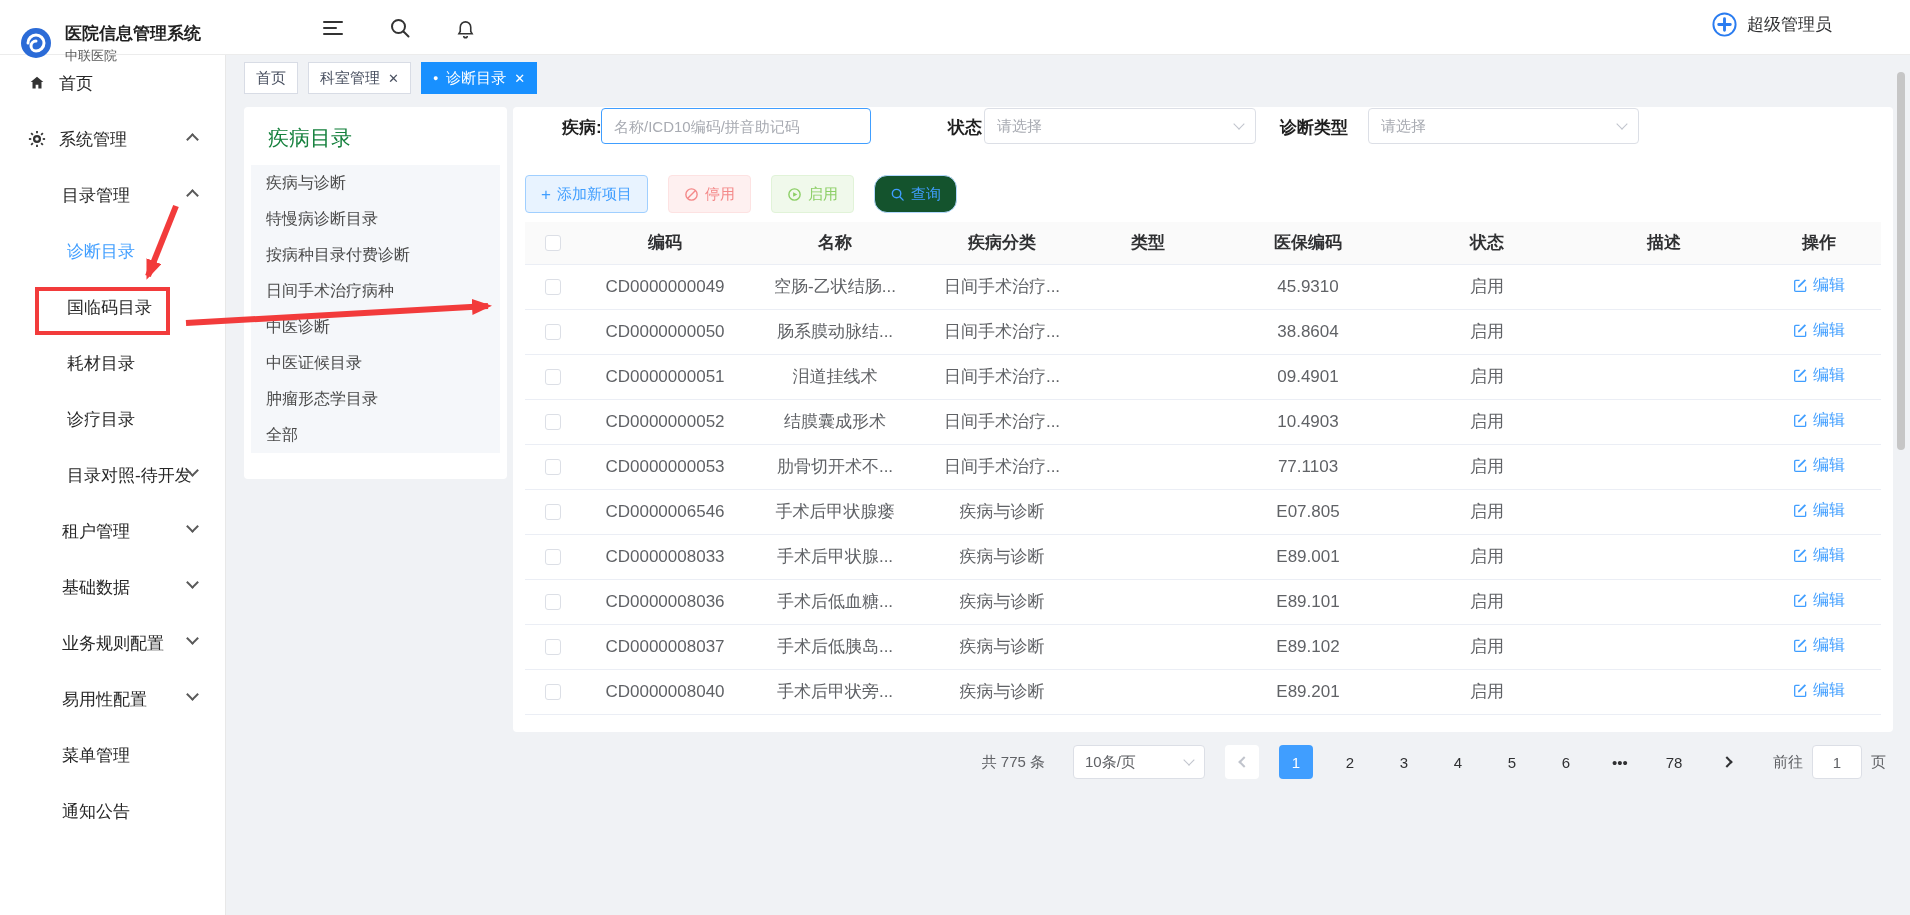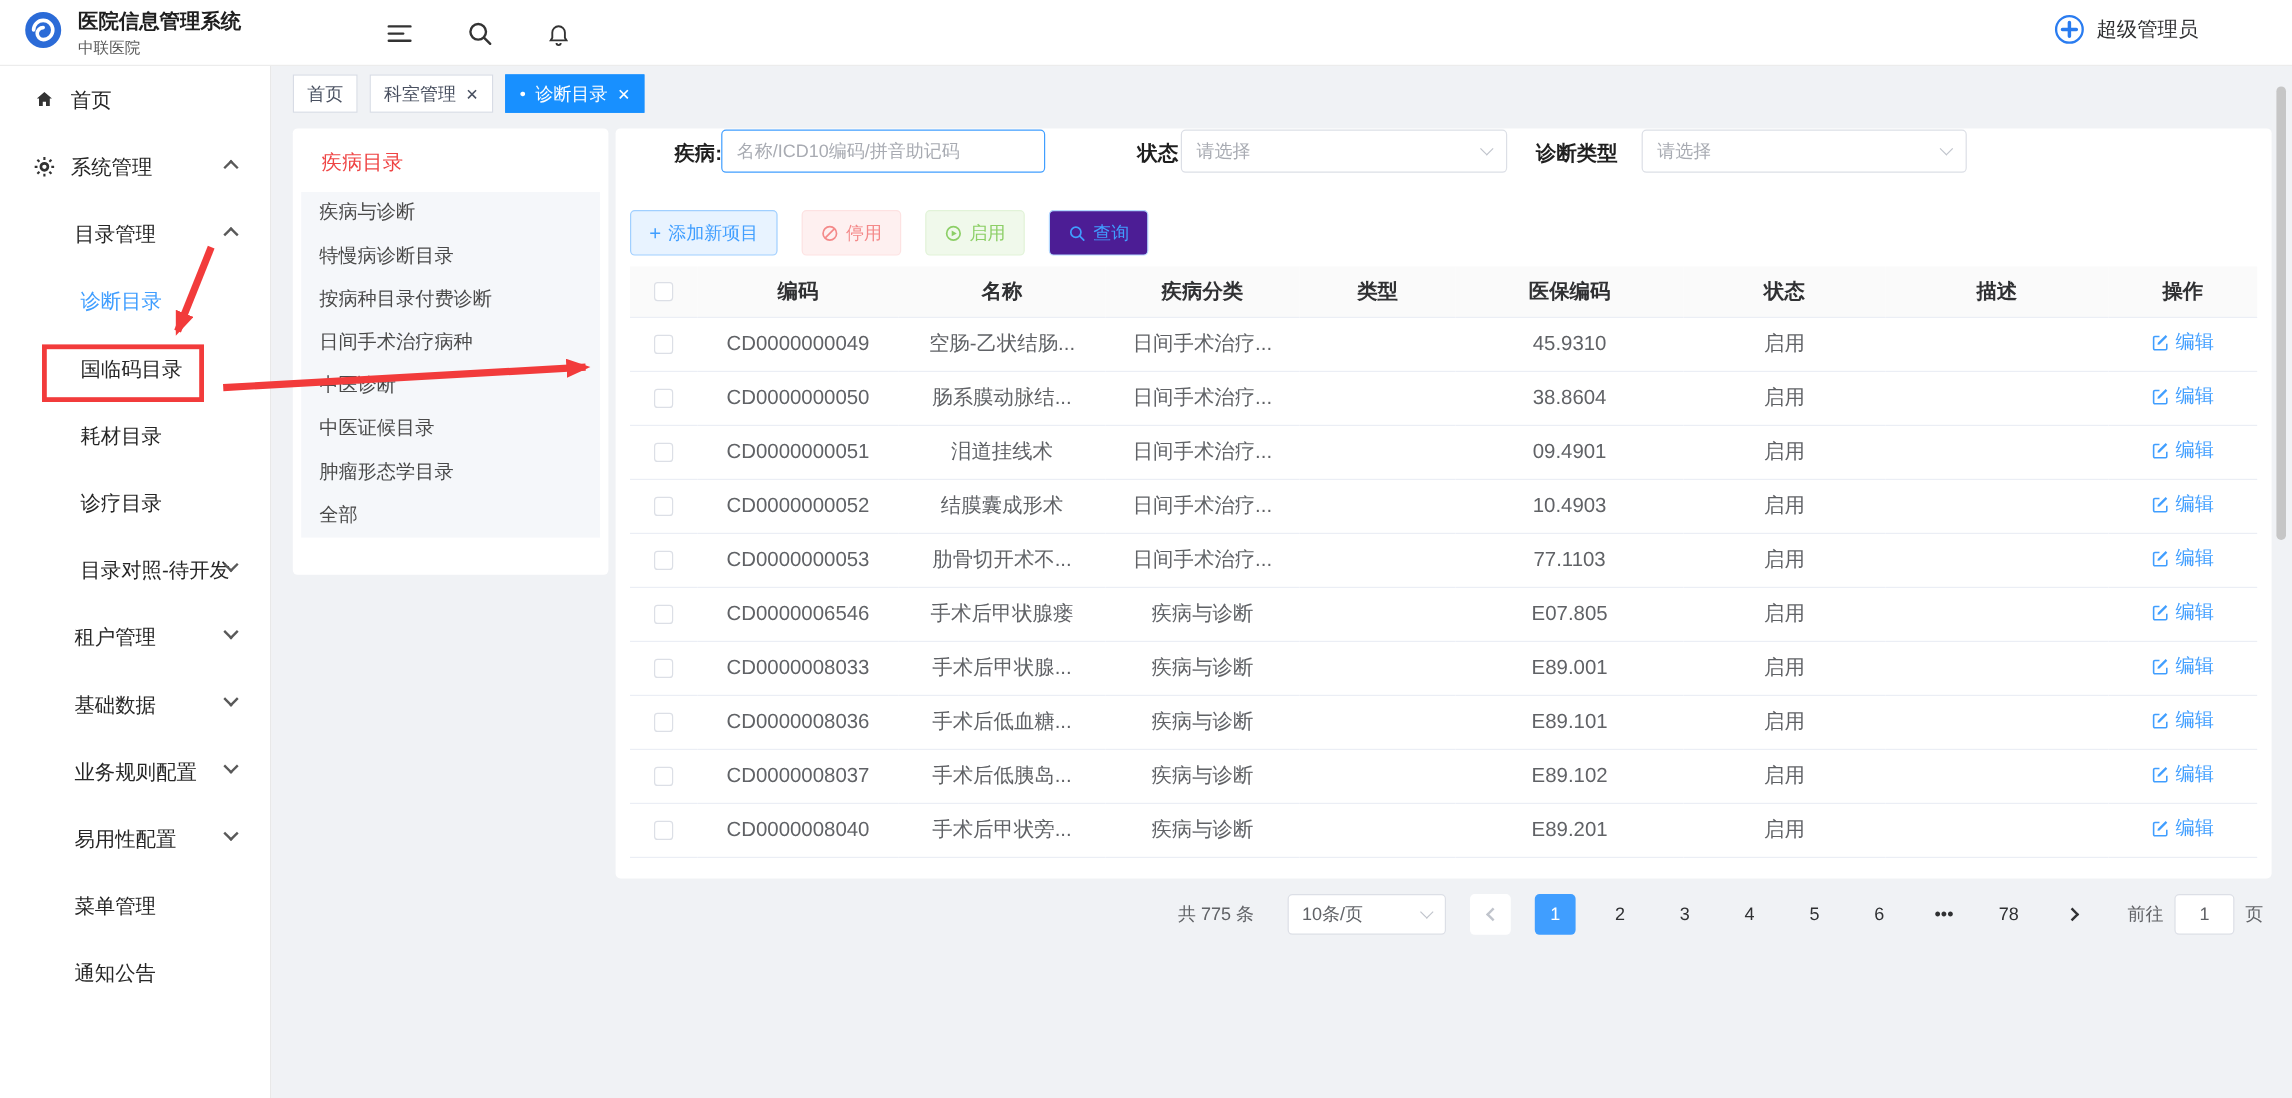--- a/index.html
+++ b/index.html
@@ -4,21 +4,21 @@
 <style>
   * { margin:0; padding:0; box-sizing:border-box; }
   html,body { width:1910px; height:915px; }
   body {
     position:relative; overflow:hidden;
     background:#f0f2f5; color:#303133;
     font-family:"Liberation Sans","DejaVu Sans",sans-serif;
   }
   
   .header { position:absolute; top:0; left:0; width:1910px; height:55px; background:#fff; border-bottom:1px solid #ececec; z-index:5; }
-  .brand { position:absolute; left:16px; top:6px; display:flex; align-items:flex-start; gap:9px; }
+  .brand { position:absolute; left:16px; top:22px; display:flex; align-items:center; gap:9px; }
   .brand-text .app-title { font-size:17px; font-weight:bold; color:#1f1f1f; }
   .brand-text .app-subtitle { font-size:13px; color:#595959; margin-top:2px; }
   .hd-icon { position:absolute; top:13px; width:30px; height:30px; display:flex; align-items:center; justify-content:center; cursor:pointer; }
   .hd-right { position:absolute; right:78px; top:11px; display:flex; align-items:center; gap:9px; font-size:17px; color:#303133; cursor:pointer; }
   
   .sidebar { position:absolute; top:55px; left:0; width:226px; height:860px; background:#fff; border-right:1px solid #e8e8e8; z-index:4; }
   .side-item { height:56px; display:flex; align-items:center; font-size:17px; color:#262626; cursor:pointer; position:relative; white-space:nowrap; }
   .side-item .mi { margin-left:27px; margin-right:12px; width:20px; display:flex; justify-content:center; }
   .side-item.lvl1 { padding-left:62px; }
   .side-item.lvl2 { padding-left:67px; }
@@ -28,36 +28,36 @@
   .chev.up { transform:rotate(-135deg); margin-top:5px; }
   .chev.down { transform:rotate(45deg); margin-bottom:5px; }
   
   .tabbar { position:absolute; left:244px; top:62px; display:flex; gap:10px; z-index:3; }
   .tab { height:32px; padding:0 11px; background:#fff; border:1px solid #d8dce5; display:flex; align-items:center; gap:8px; font-size:15px; color:#495060; cursor:pointer; }
   .tab .close { font-size:13px; line-height:1; }
   .tab .dot { font-size:9px; line-height:1; }
   .tab.active { background:#1890ff; border-color:#1890ff; color:#fff; }
   
   .catalog-card { position:absolute; left:244px; top:107px; width:263px; height:372px; background:#fff; border-radius:4px; }
-  .catalog-title { padding:17px 0 13px 24px; font-size:17px; color:#ef4444; }
+  .catalog-title { padding:17px 0 13px 24px; font-size:21px; color:#15803d; }
   .catalog-list { margin:0 7px; background:#f5f7fa; }
   .catalog-item { height:36px; line-height:36px; padding-left:15px; font-size:16px; color:#4a4a4a; cursor:pointer; white-space:nowrap; overflow:hidden; }
   
   .main-card { position:absolute; left:513px; top:107px; width:1380px; height:625px; background:#fff; border-radius:4px; }
   .f-label { position:absolute; top:9px; font-size:17px; font-weight:bold; color:#1f1f1f; }
   .f-input { position:absolute; left:88px; top:1px; width:270px; height:36px; border:1px solid #409eff; border-radius:4px; padding:0 12px; font-size:15px; color:#303133; outline:none; background:#fff; }
   .f-input::placeholder { color:#a8abb2; }
   .f-select { position:absolute; top:1px; height:36px; border:1px solid #dcdfe6; border-radius:4px; background:#fff; display:flex; align-items:center; justify-content:space-between; padding:0 12px; font-size:15px; color:#a8abb2; cursor:pointer; }
   .sel-chev { display:inline-block; width:8px; height:8px; border-right:1.7px solid #c0c4cc; border-bottom:1.7px solid #c0c4cc; transform:rotate(45deg); margin-top:-4px; }
   .toolbar { position:absolute; top:68px; left:12px; display:flex; gap:20px; }
   .btn { height:38px; border-radius:4px; display:flex; align-items:center; gap:6px; padding:0 15px; font-size:15px; cursor:pointer; border:1px solid transparent; }
   .btn-add    { background:#e8f3ff; border-color:#a0cfff; color:#409eff; }
   .btn-disable{ background:#fef0f0; border-color:#fde2e2; color:#f48989; }
   .btn-enable { background:#f0f9eb; border-color:#e1f3d8; color:#8ccf66; }
-  .btn-query  { background:#4c1d95; border-color:#b3d8ff; color:#409eff; }
+  .btn-query  { background:#14532d; border-color:#b3d8ff; color:#409eff;border-radius:13px; }
   .btn .plus-glyph { font-size:17px; line-height:1; }
   
   .dtable { position:absolute; top:115px; left:12px; width:1356px; border-collapse:collapse; font-size:17px; table-layout:fixed; }
   .dtable th { height:42px; background:#fafafa; font-weight:bold; color:#303133; border-bottom:1px solid #ebeef5; text-align:center; }
   .dtable td { height:45px; color:#606266; border-bottom:1px solid #ebeef5; text-align:center; white-space:nowrap; overflow:hidden; }
   .cb { display:inline-block; width:16px; height:16px; border:1px solid #dcdfe6; border-radius:3px; background:#fff; vertical-align:middle; cursor:pointer; }
   .edit-link { color:#409eff; cursor:pointer; display:inline-flex; align-items:center; gap:5px; font-size:16px; }
   
   .pagination { position:absolute; left:513px; top:745px; width:1373px; display:flex; justify-content:flex-end; align-items:center; gap:20px; font-size:15px; color:#606266; }
   .pg-total { margin-right:8px; }

